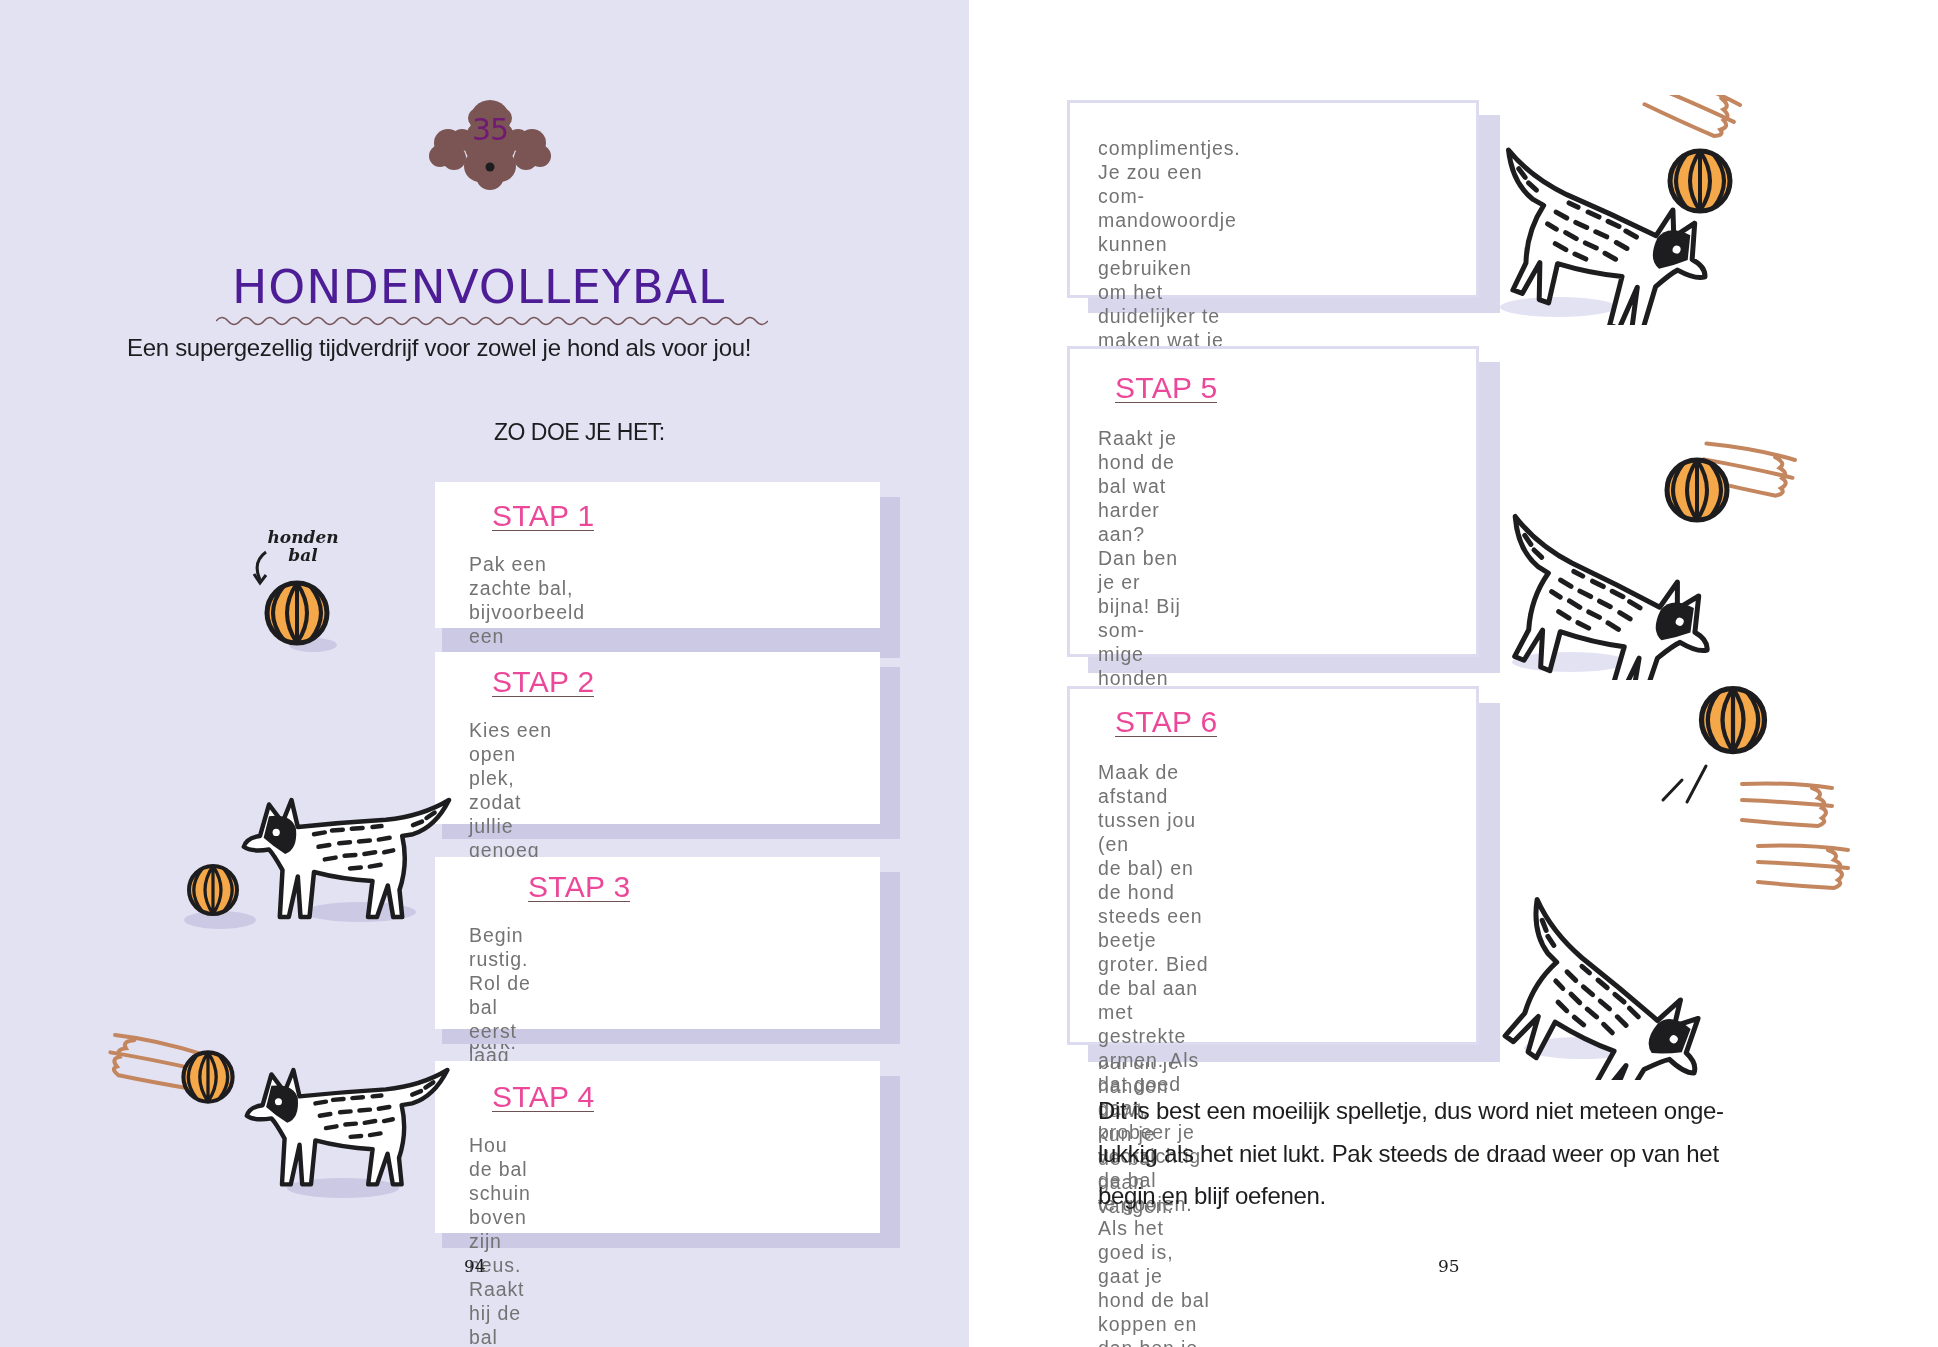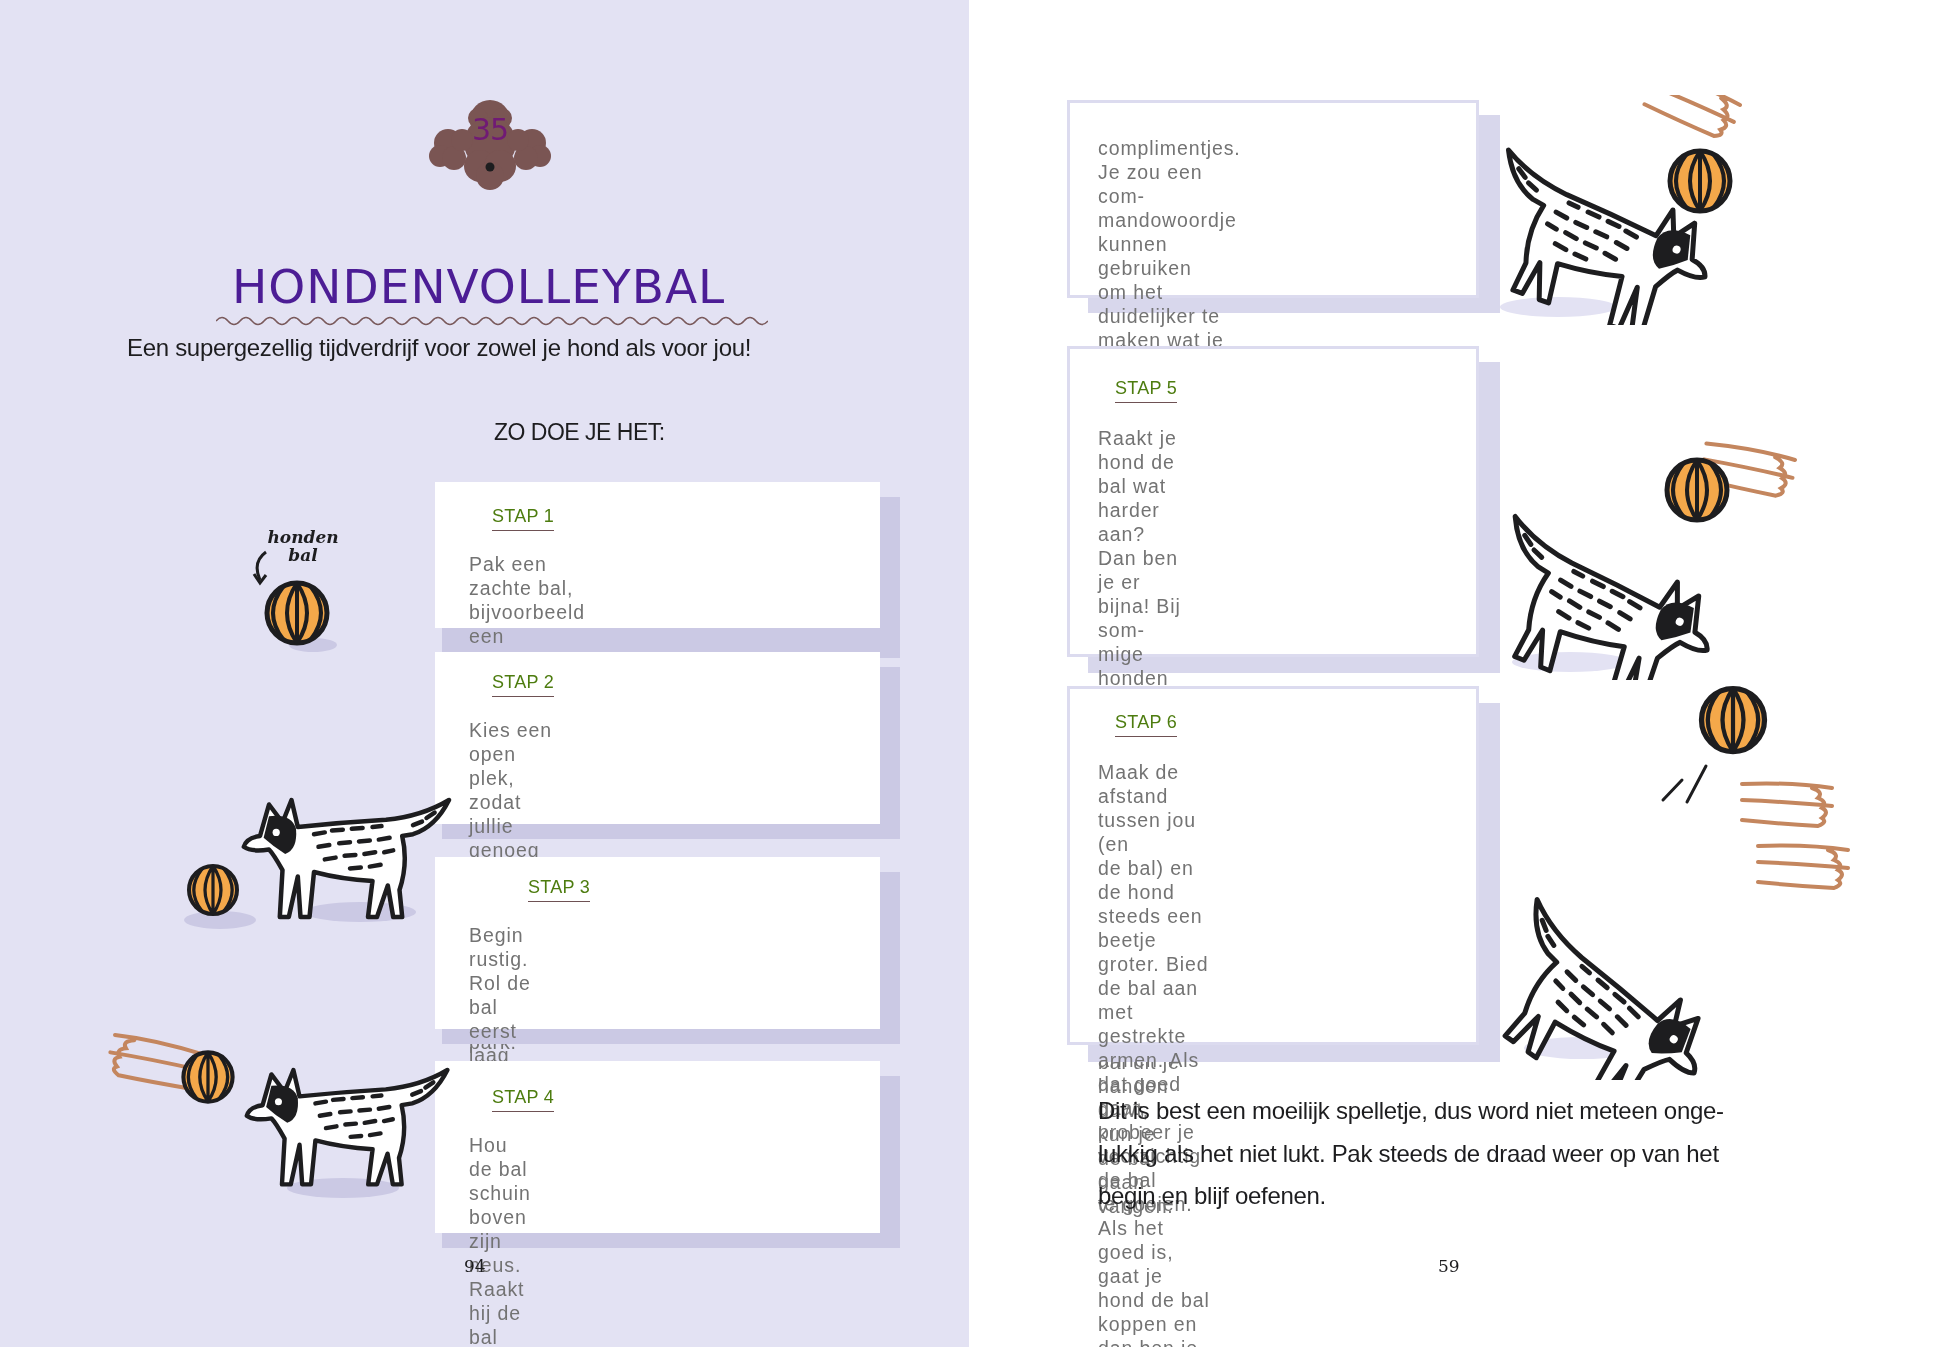--- a/index.html
+++ b/index.html
@@ -10,21 +10,21 @@
   .badge-num{position:absolute;left:0;top:14px;width:140px;text-align:center;color:#701a75;font-family:"DejaVu Sans",sans-serif;font-size:30px;letter-spacing:-1px;}
   .title{position:absolute;left:232px;top:228px;width:540px;font-family:"DejaVu Sans",sans-serif;font-size:47px;color:#4c1d95;letter-spacing:1px;font-weight:normal;white-space:nowrap;}
   .wave{position:absolute;left:216px;top:312px;}
   .subtitle{position:absolute;left:127px;top:334px;font-size:24px;color:#1d1d1f;white-space:nowrap;letter-spacing:-0.3px;}
   .howto{position:absolute;left:494px;top:419px;font-size:23px;color:#1d1d1f;white-space:nowrap;letter-spacing:-0.5px;}
   .card{position:absolute;}
   .card .shadow{position:absolute;background:#cbc9e4;}
   .card .box{position:absolute;background:#ffffff;box-sizing:border-box;}
   .card.right .shadow{background:#d8d7ec;}
   .card.right .box{border:3px solid #dcdbef;}
-  .card .step{position:absolute;font-size:18px;color:#4d7c0f;letter-spacing:0.3px;border-bottom:1.5px solid #6e5153;line-height:24px;padding-bottom:2px;white-space:nowrap;}
+  .card .step{position:absolute;font-size:30px;color:#ec4899;letter-spacing:0.3px;border-bottom:1.5px solid #6e5153;line-height:24px;padding-bottom:2px;white-space:nowrap;}
   .card .body{position:absolute;font-size:19.5px;line-height:24px;color:#737373;letter-spacing:0.9px;white-space:pre-line;margin-top:20px;}
   .pageno{position:absolute;top:1256px;font-family:"DejaVu Serif",serif;font-size:17px;color:#1d1d1f;}
   .closing{position:absolute;left:1098px;top:1090px;width:740px;font-size:24px;line-height:42.5px;color:#1d1d1f;white-space:pre-line;letter-spacing:-0.3px;}
   .illus{position:absolute;}
   .hand-label{position:absolute;font-family:"DejaVu Serif",serif;font-style:italic;font-weight:bold;font-size:17px;color:#1d1d1f;line-height:18px;text-align:center;}
 </style>
 </head>
 <body>
 
 <div class="page-left"></div>
@@ -133,21 +133,21 @@
 te gooien. Als het goed is, gaat je
 hond de bal koppen en dan ben je
 aan het volleyballen met je hond!</div>
 </div>
 
 <div class="closing">Dit is best een moeilijk spelletje, dus word niet meteen onge-
 lukkig als het niet lukt. Pak steeds de draad weer op van het
 begin en blijf oefenen.</div>
 
 <div class="pageno" style="left:464px;">94</div>
-<div class="pageno" style="left:1438px;">59</div>
+<div class="pageno" style="left:1438px;">95</div>
 
 <svg width="0" height="0" style="position:absolute">
   <defs>
     <g id="ball">
       <circle cx="0" cy="0" r="30" fill="#f4a84a" stroke="#1d1d1f" stroke-width="5"></circle>
       <path d="M0 -30 Q-20 0 0 30 M0 -30 Q20 0 0 30 M-14 -26 Q-34 0 -14 26 M14 -26 Q34 0 14 26 M0 -30 L0 30" fill="none" stroke="#1d1d1f" stroke-width="4"></path>
     </g>
     <g id="dog">
 
       <path d="M20 40 L30 5 L45 25 L55 0 L62 30 Q110 25 160 22 Q200 18 230 0 Q215 30 190 38 L178 40 Q185 70 175 100 L178 130 L168 130 L162 95 L150 130 L140 130 L145 90 Q110 88 80 80 L75 130 L65 130 L62 85 L52 130 L42 130 L45 78 Q35 60 30 55 Q10 58 2 52 Q5 42 20 40 Z" fill="#ffffff" stroke="#1d1d1f" stroke-width="5" stroke-linejoin="round"></path>

